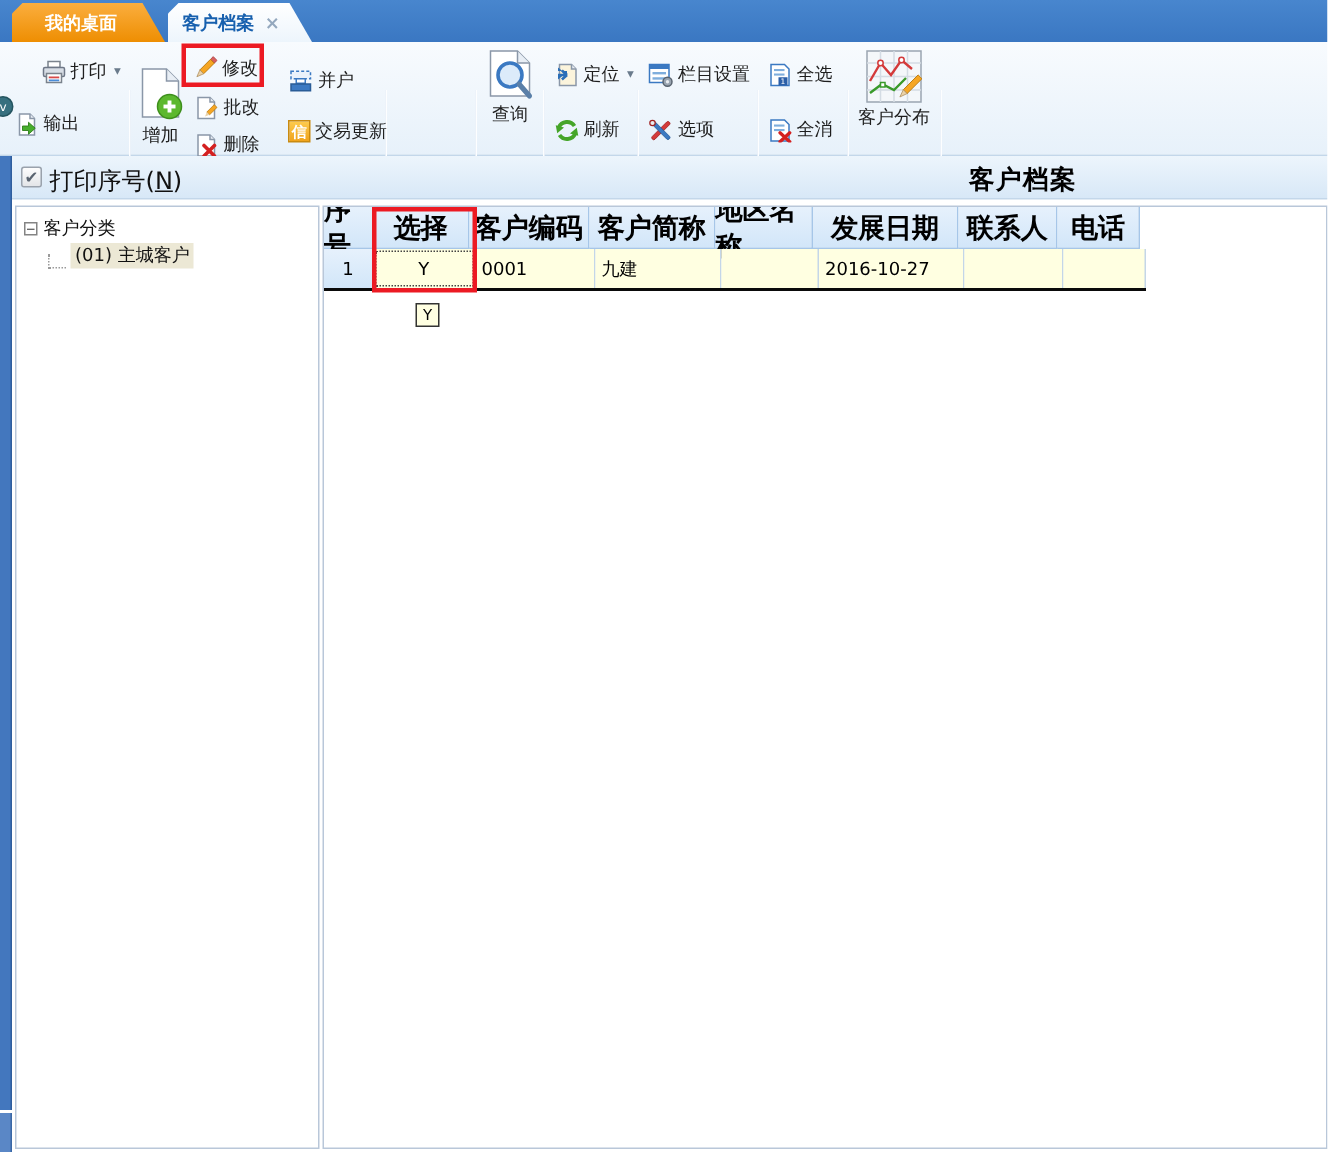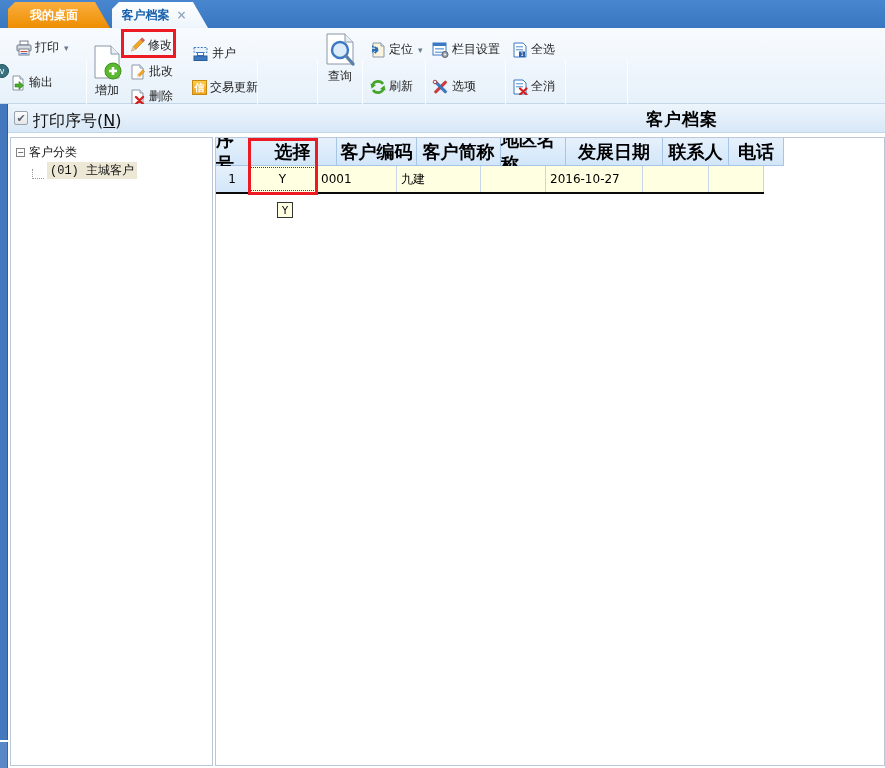--- a/index.html
+++ b/index.html
@@ -55,21 +55,21 @@
     background:#4377BE; border-right:1px solid #2F5E9E; }
   .left-strip-b { position:absolute; left:0; top:742px; width:8px; height:26px;
     background:#5A87C6; border-right:1px solid #3A68A6; }
 
   
   .tree-panel { position:absolute; left:10px; top:137px; width:203px; height:629px;
     background:#fff; border:1px solid #B9C7D9; font-size:12px; color:#111; }
   .tree-root { position:absolute; left:5px; top:6px; display:flex; align-items:center; gap:4px; }
   .tbox { width:9px; height:9px; border:1px solid #848484; background:#fff;
     font-size:8px; line-height:7px; text-align:center; color:#333; }
-  .tree-child { position:absolute; left:21px; top:24px; display:flex; align-items:flex-end;font-family:Liberation Mono, monospace; }
+  .tree-child { position:absolute; left:21px; top:24px; display:flex; align-items:flex-end; }
   .tree-elbow { width:12px; height:10px; border-left:1px dotted #9A9A9A;
     border-bottom:1px dotted #9A9A9A; margin-right:3px; margin-top:-8px; }
   .tree-sel { background:#ECE8D5; padding:0 3px; }
 
   
   .table-panel { position:absolute; left:215px; top:137px; width:670px; height:629px;
     background:#fff; border:1px solid #B9C7D9; overflow:hidden; }
   .thead { position:absolute; left:0; top:0; height:28px; display:flex; }
   .trow  { position:absolute; left:0; top:28px; height:28px; display:flex;
     border-bottom:2px solid #0A0A0A; }
@@ -109,21 +109,21 @@
 
     <div class="sep" style="left:86px"></div>
     <div class="sep" style="left:257px"></div>
     <div class="sep" style="left:317px"></div>
     <div class="sep" style="left:362px"></div>
     <div class="sep" style="left:425px"></div>
     <div class="sep" style="left:505px"></div>
     <div class="sep" style="left:565px"></div>
     <div class="sep" style="left:627px"></div>
 
-    <div class="btn-s" style="left:16px; top:11px">
+    <div class="btn-s" style="left:28px; top:11px">
       <span>
           <svg width="16" height="16">
         <rect x="4" y="1" width="8" height="4" fill="#fff" stroke="#7A828C"></rect>
         <rect x="1" y="5" width="14" height="6" rx="1" fill="#D7DDE5" stroke="#6E7787"></rect>
         <rect x="3" y="9" width="10" height="6" fill="#fff" stroke="#7A828C"></rect>
         <rect x="4.5" y="11" width="7" height="1.2" fill="#D84A4A"></rect>
         <rect x="4.5" y="13" width="7" height="1.2" fill="#4A8CD8"></rect>
           </svg>
         </span>
       <span>打印</span>
@@ -286,20 +286,38 @@
           <svg width="16" height="16">
         <path d="M2 1 h9 l3 3 v11 h-12 z" fill="#fff" stroke="#3B79C2"></path>
         <rect x="4" y="4" width="7" height="1.4" fill="#7FAEDD"></rect>
         <rect x="4" y="7" width="7" height="1.4" fill="#7FAEDD"></rect>
         <path d="M8 9.5 L14.5 15.5 M14.5 9.5 L8 15.5" stroke="#D42020" stroke-width="2.2" stroke-linecap="round"></path>
           </svg>
         </span>
       <span>全消</span>
     </div>
 
+    <div class="btn-l" style="left:566px; top:4px; width:60px">
+      <span>
+          <svg width="40" height="38">
+        <rect x="2" y="2" width="36" height="34" fill="#F4F7FA" stroke="#9AA5B1"></rect>
+        <path d="M2 10 h36 M2 19 h36 M2 28 h36 M11 2 v34 M20 2 v34 M29 2 v34" stroke="#D4DCE4" stroke-width="1"></path>
+        <polyline points="4,22 11,10 18,18 25,8 32,14" fill="none" stroke="#D43A3A" stroke-width="1.6"></polyline>
+        <circle cx="11" cy="10" r="1.8" fill="#fff" stroke="#D43A3A"></circle>
+            <circle cx="25" cy="8" r="1.8" fill="#fff" stroke="#D43A3A"></circle>
+        <polyline points="4,30 12,24 20,28 28,20" fill="none" stroke="#3A9A2A" stroke-width="1.6"></polyline>
+        <rect x="11" y="23" width="3" height="3" fill="#fff" stroke="#3A9A2A"></rect>
+        <g transform="rotate(45 30 26)">
+              <rect x="28.6" y="16" width="3.6" height="14" fill="#F6A623" stroke="#B97A10" stroke-width="0.6"></rect>
+        <polygon points="28.6,30 32.2,30 30.4,35" fill="#EAD2A8" stroke="#B09060" stroke-width="0.5"></polygon>
+            </g>
+          </svg>
+        </span>
+      <span>客户分布</span>
+    </div>
 
     <div class="red-box" style="left:121px; top:1px; width:55px; height:29px"></div>
   </div>
 
   <div class="filter-bar">
     <div class="chkbox">✔</div>
     <div class="chklabel">
       <span>打印序号(</span><span class="chk-key">N</span><span>)</span>
     </div>
     <div class="page-title">客户档案</div>
@@ -315,21 +333,21 @@
     </div>
     <div class="tree-child">
       <span class="tree-elbow"></span>
       <span class="tree-sel">(01) 主城客户</span>
     </div>
   </div>
 
   <div class="table-panel">
     <div class="thead">
       <div class="hcell" style="width:33px">序号</div>
-      <div class="hcell" style="width:88px">选择</div>
+      <div class="hcell" style="width:64px">选择</div>
       <div class="hcell" style="width:80px">客户编码</div>
       <div class="hcell" style="width:84px">客户简称</div>
       <div class="hcell" style="width:65px">地区名称</div>
       <div class="hcell" style="width:97px">发展日期</div>
       <div class="hcell" style="width:66px">联系人</div>
       <div class="hcell" style="width:55px">电话</div>
     </div>
 
     <div class="trow">
       <div class="dcell idx" style="width:33px">1</div>

